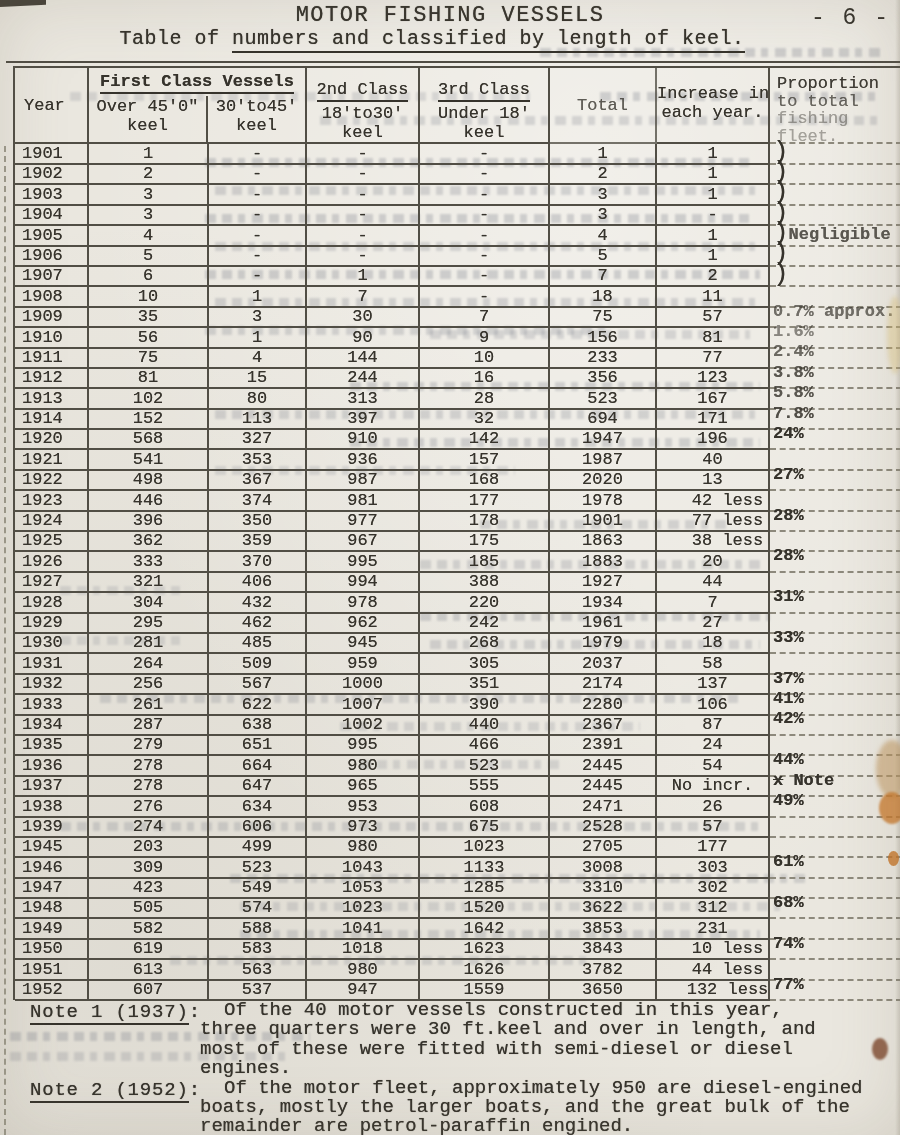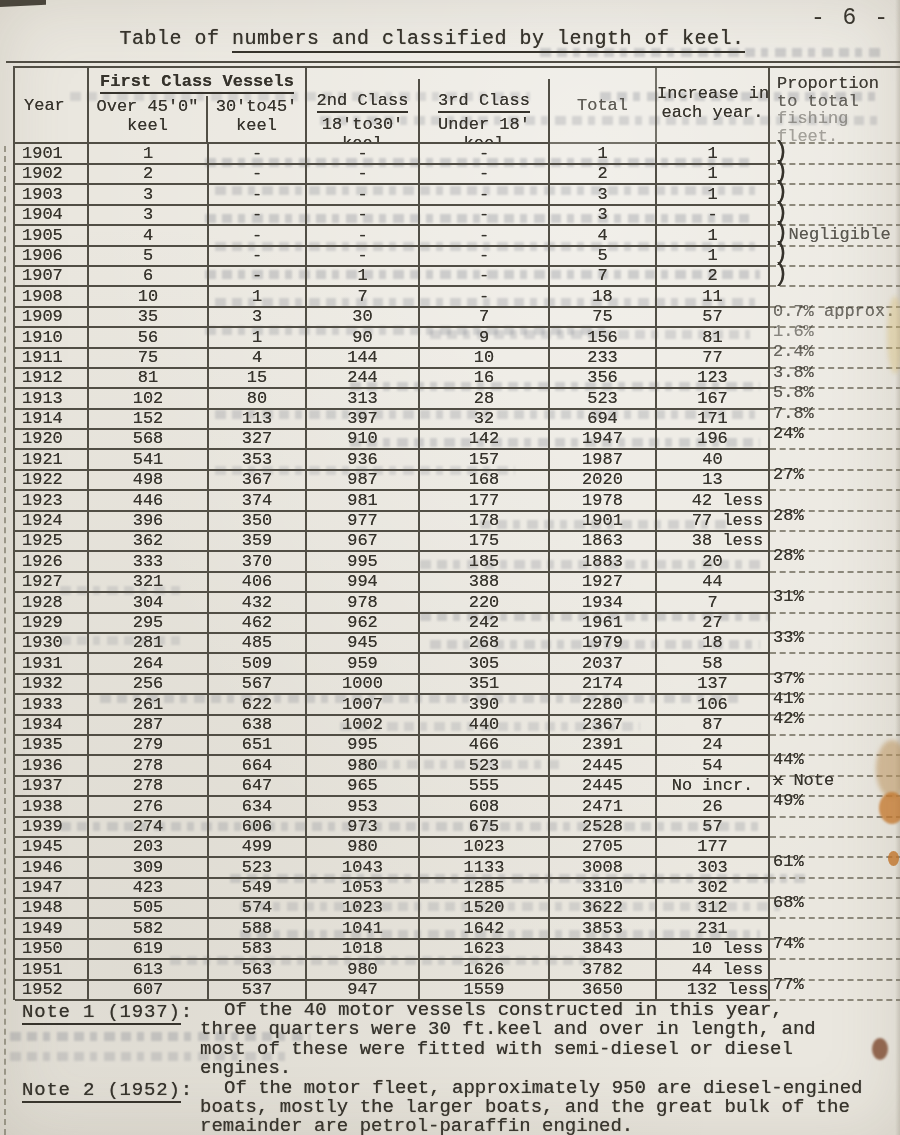--- a/index.html
+++ b/index.html
@@ -65,48 +65,48 @@
   .hc { border-right:2px solid var(--line); border-bottom:2px solid var(--line);
     overflow:hidden; white-space:nowrap; }
   .hc.prop-h { border-right:none; border-bottom:2px dashed var(--dash); }
   .year-h { display:flex; align-items:center; padding-left:9px; }
   .group-h { display:flex; flex-direction:column; }
   .group-title { text-align:center; padding-top:4px;font-weight:bold; }
   .group-sub { flex:1; display:flex; margin-top:5px; }
   .group-sub .sub { text-align:center; line-height:19px; padding-top:1px; }
   .sub1 { width:119px; border-right:2px solid var(--line); }
   .sub2 { flex:1; }
-  .cls-h { text-align:center; padding-top:12px; line-height:19px;margin-top:11px; }
+  .cls-h { text-align:center; padding-top:12px; line-height:19px; }
   .cls-h div:nth-child(2) { margin-top:5px; }
   .total-h { display:flex; align-items:center; justify-content:center; opacity:0.78; }
   .inc-h { text-align:center; padding-top:16px; line-height:19px; }
   .prop-h { padding:7px 0 0 7px; line-height:17.5px; }
   .prop-h .pl1 { opacity:0.95; } .prop-h .pl2 { opacity:0.72; }
   .prop-h .pl3 { opacity:0.42; } .prop-h .pl4 { opacity:0.40; }
 
   .trow { display:grid; grid-template-columns: var(--cols); height:20.4px;
     border-left:2px solid var(--line); }
   .cell { border-right:2px solid var(--line); border-bottom:2px solid var(--line);
     font-size:17px; line-height:18px; padding-top:1px;
     text-align:center; white-space:nowrap; overflow:visible;
     text-shadow: 0 0 0.6px rgba(45,42,35,0.75); }
   .cell.c0 { text-align:left; padding-left:7px; }
   .cell.prop { border-right:none; border-bottom:2px dashed var(--dash);
     display:flex; align-items:center; padding:0 0 0 3px; text-align:left; }
   .cell span { display:inline-block; }
   .cell .shift { transform: translateX(15px); }
   .brace { font-size:26px; line-height:18px; transform:translateY(-2px); }
-  .ptext { transform: translateY(-5px); white-space:pre; }
+  .ptext { transform: translateY(-5px); white-space:pre;font-weight:bold; }
   .ptext.neg { transform: none; }
   .strike { text-decoration: line-through; }
 
   
   .notes { position:absolute; left:14px; top:1001px; right:0; font-size:19px; }
   .note { position:relative; padding-left:186px; }
-  .note-label { position:absolute; left:8px; top:0; white-space:nowrap;
+  .note-label { position:absolute; left:16px; top:0; white-space:nowrap;
     letter-spacing:0.8px; text-shadow: 0 0 0.7px rgba(45,42,35,0.8); }
   .note-label .u { padding-bottom:0; }
   .note-line { white-space:pre; line-height:19.4px;
     text-shadow: 0 0 0.7px rgba(45,42,35,0.8); }
   .note-line.first { padding-left:24px; }
 </style>
 </head>
 <body>
 
 <div class="page">
@@ -142,20 +142,21 @@
       <div class="smudge" style="left: 360px; top: 760px; width: 200px; opacity: 0.2;"></div>
       <div class="smudge" style="left: 60px; top: 822px; width: 700px; opacity: 0.23;"></div>
       <div class="smudge" style="left: 230px; top: 874px; width: 580px; opacity: 0.23;"></div>
       <div class="smudge" style="left: 240px; top: 902px; width: 540px; opacity: 0.2;"></div>
       <div class="smudge" style="left: 240px; top: 930px; width: 520px; opacity: 0.23;"></div>
       <div class="smudge" style="left: 170px; top: 956px; width: 420px; opacity: 0.2;"></div>
       <div class="smudge" style="left: 10px; top: 1032px; width: 300px; opacity: 0.28;"></div>
       <div class="smudge" style="left: 10px; top: 1052px; width: 280px; opacity: 0.22;"></div>
     </div>
 
+  <div class="title">MOTOR FISHING VESSELS</div>
   <div class="page-num">- 6 -</div>
   <div class="subtitle"><span>Table of </span><span class="u">numbers and classified by length of keel.</span></div>
 
   <div class="tbl">
     <div class="thead">
       <div class="hc year-h">
           <span>Year</span>
         </div>
       <div class="hc group-h">
         <div class="group-title"><span class="u">First Class Vessels</span></div>

